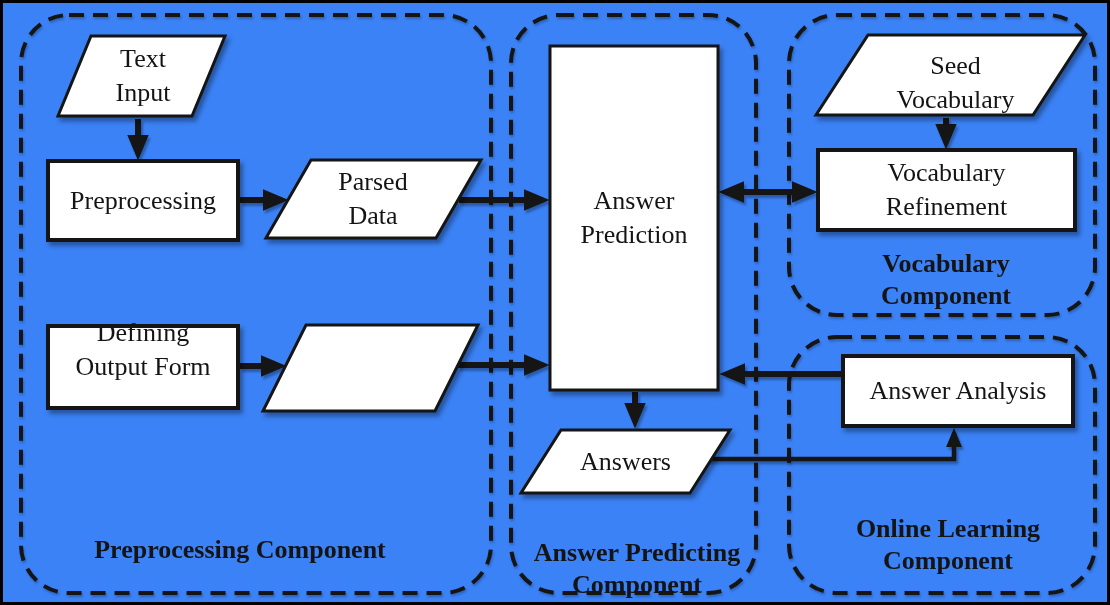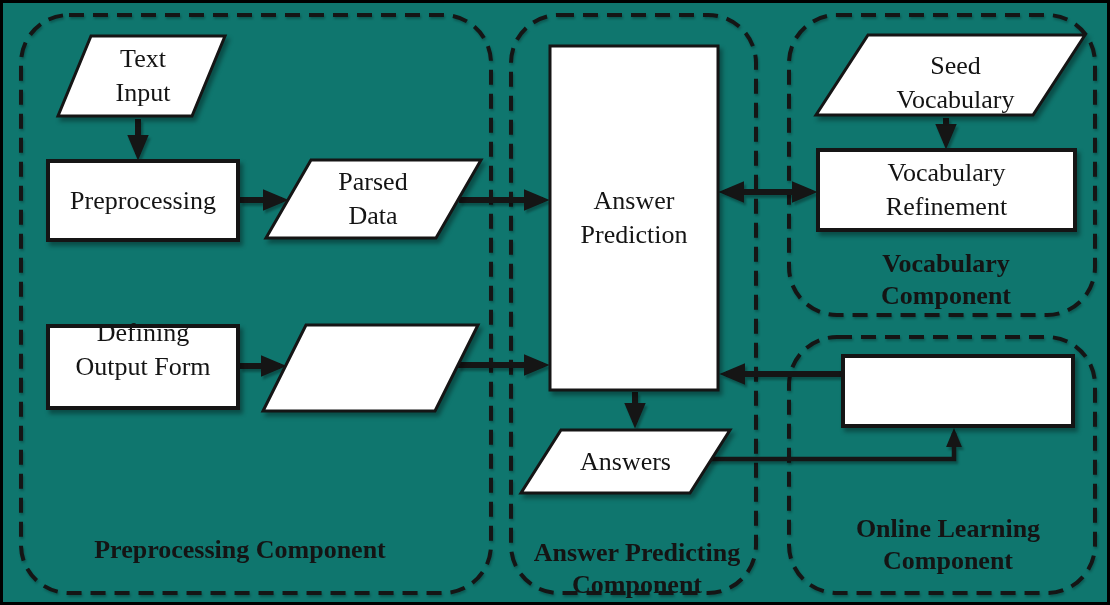--- a/index.html
+++ b/index.html
@@ -1,20 +1,20 @@
 <!DOCTYPE html>
 <html><head>
 <meta charset="utf-8">
 <style>
   html,body{margin:0;padding:0;background:#ffffff;}
   .canvas{
     position:relative;
     width:1110px;height:605px;
     box-sizing:border-box;
-    background:#0f766e;
+    background:#3b82f6;
     border:3px solid #000;
     overflow:hidden;
     font-family:"Liberation Serif", serif;
   }
   svg.layer{position:absolute;left:0;top:0;}
   .dashedbox{
     fill:none;stroke:#151515;stroke-width:4;
     stroke-dasharray:15 9;
     filter:drop-shadow(1px 2px 1px rgba(0,0,0,0.25));
   }
@@ -86,20 +86,21 @@
   <div class="nlabel" style="left:45px;top:158px;width:190px;height:79px;">Preprocessing</div>
   <div class="nlabel" style="left:45px;top:306px;width:190px;height:82px;">Defining
 Output Form</div>
   <div class="nlabel" style="left:547px;top:43px;width:168px;height:344px;">Answer
 Prediction</div>
   <div class="nlabel" style="left:518px;top:427px;width:209px;height:63px;">Answers</div>
   <div class="nlabel" style="left:823px;top:32px;width:259px;height:96px;">Seed
 Vocabulary</div>
   <div class="nlabel" style="left:815px;top:147px;width:257px;height:80px;">Vocabulary
 Refinement</div>
+  <div class="nlabel" style="left:840px;top:353px;width:230px;height:70px;">Answer Analysis</div>
 
   <div class="nlabel clabel" style="left:37px;top:530px;width:400px;height:34px;">Preprocessing Component</div>
   <div class="nlabel clabel" style="left:509px;top:510px;width:250px;height:64px;margin-top:24px;">Answer Predicting
 Component</div>
   <div class="nlabel clabel" style="left:818px;top:245px;width:250px;height:64px;">Vocabulary
 Component</div>
   <div class="nlabel clabel" style="left:820px;top:510px;width:250px;height:64px;">Online Learning
 Component</div>
 
 </div>

